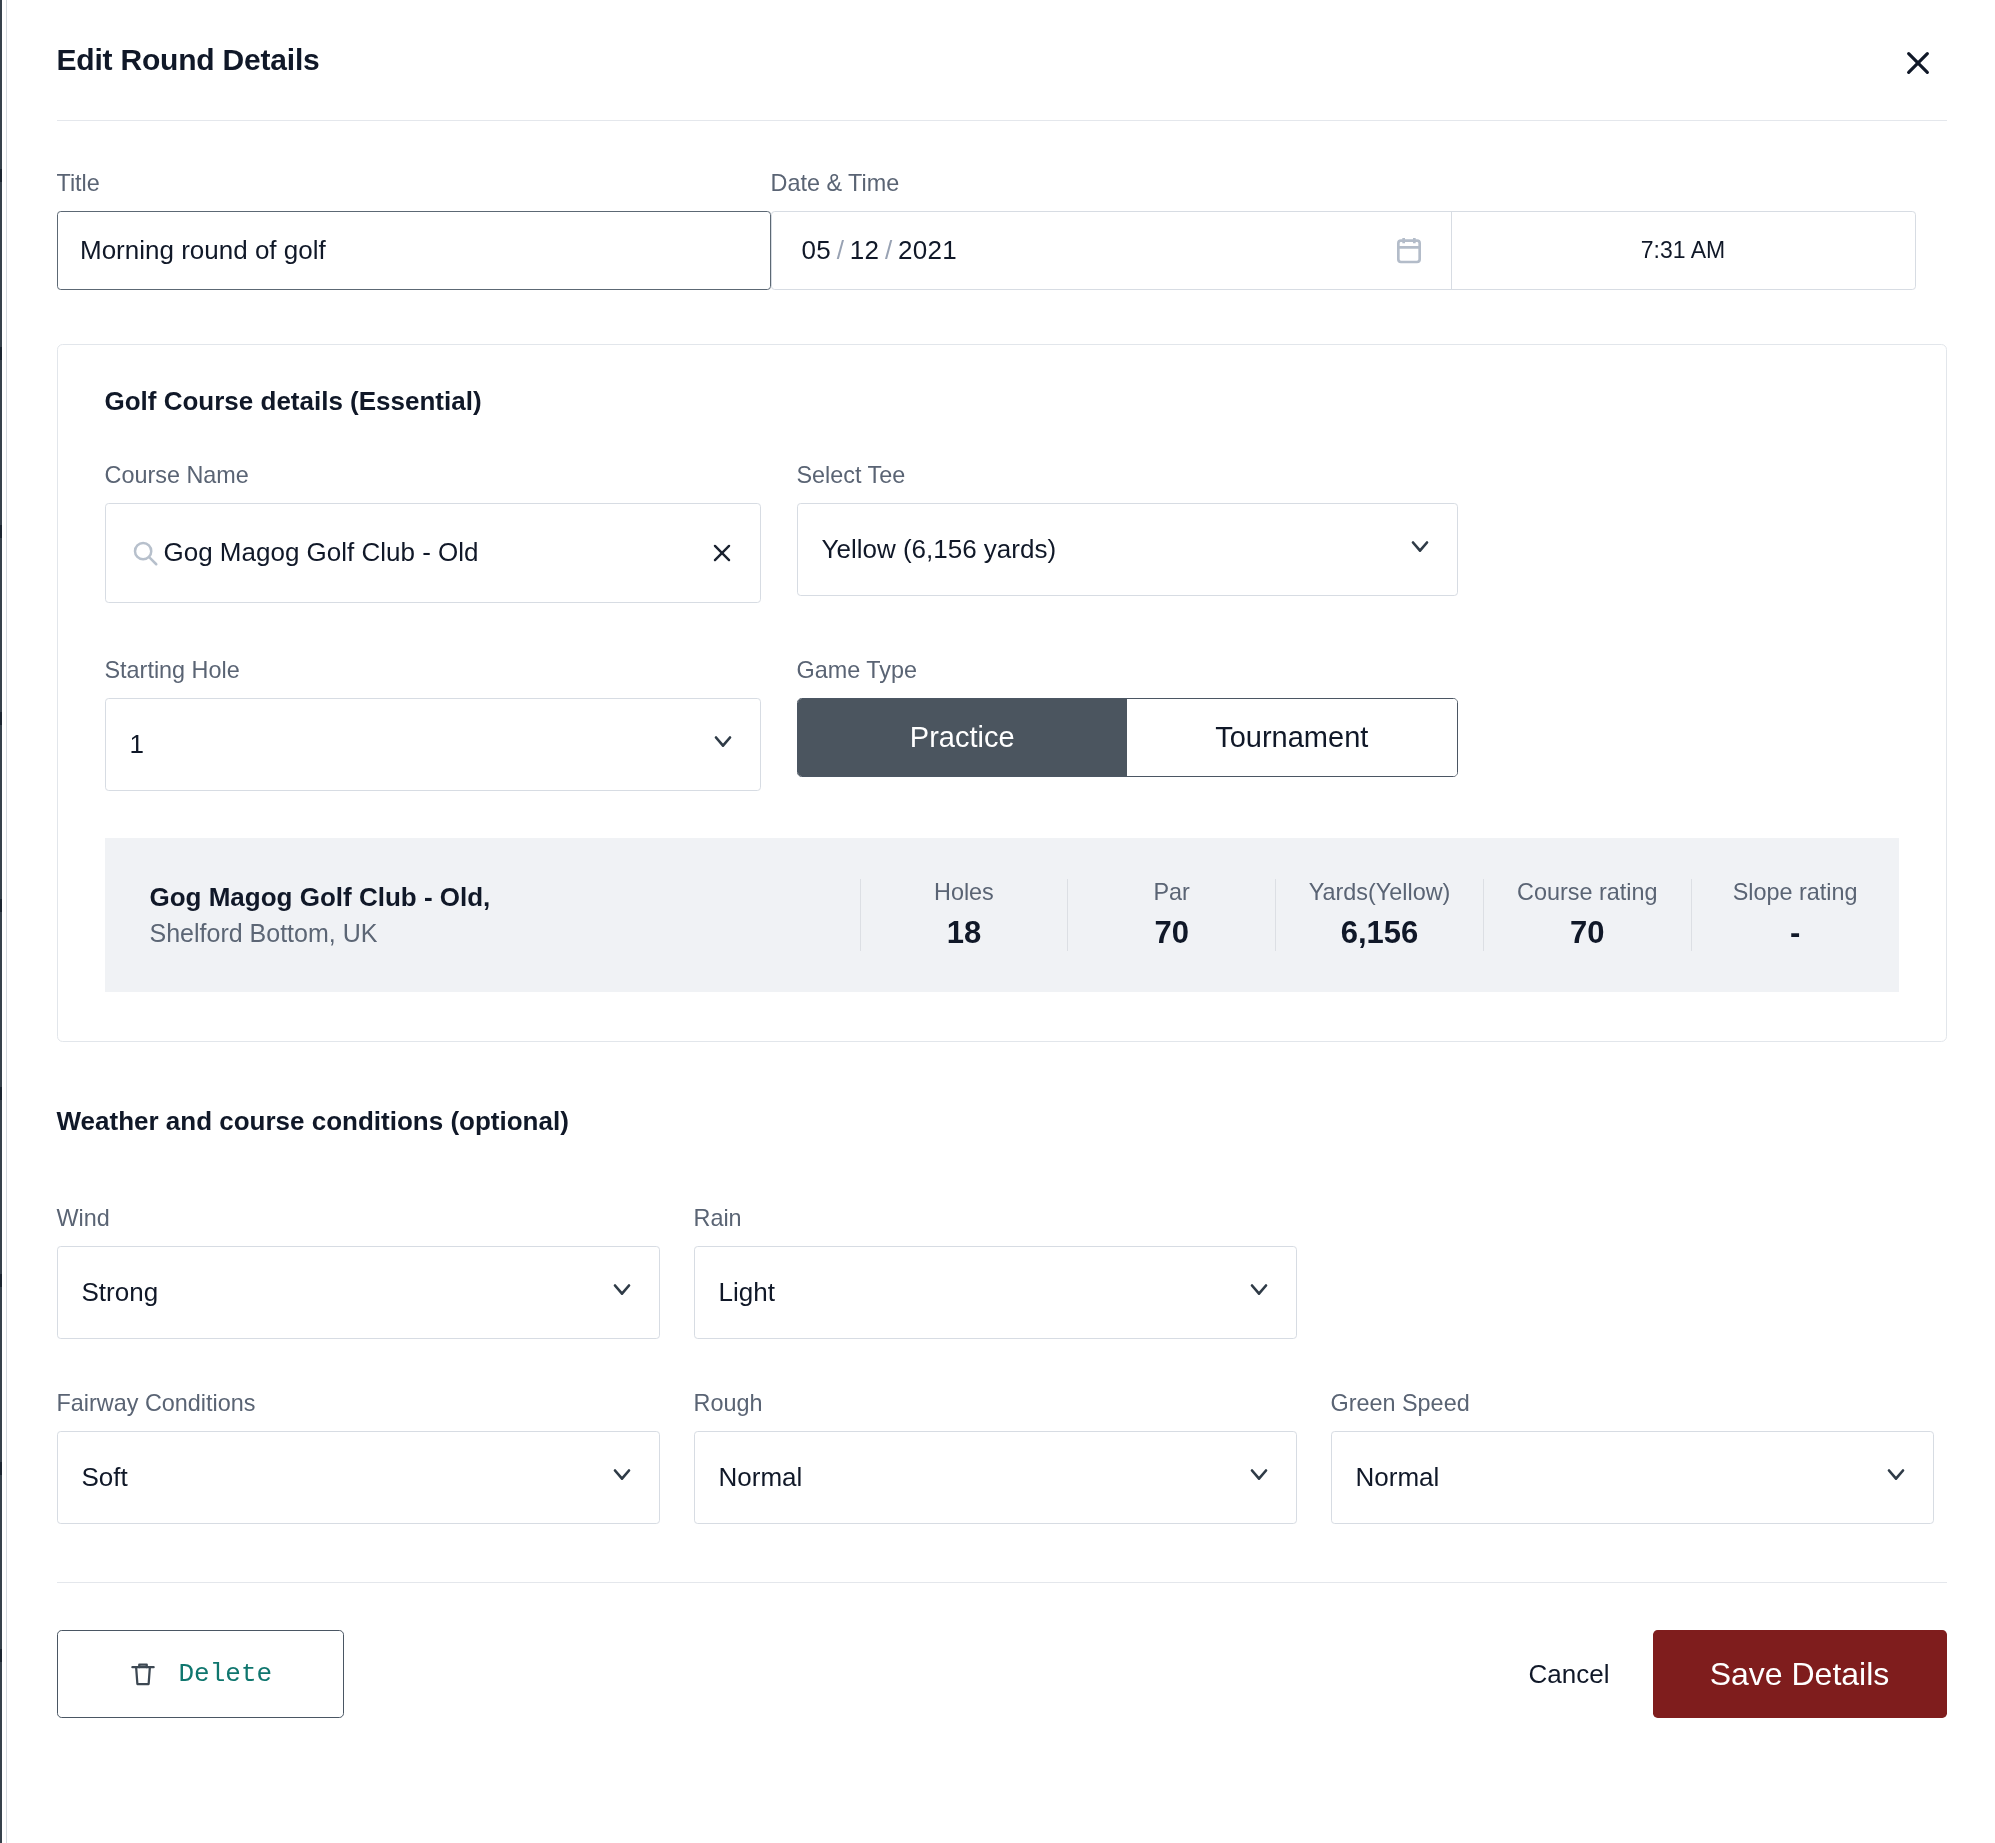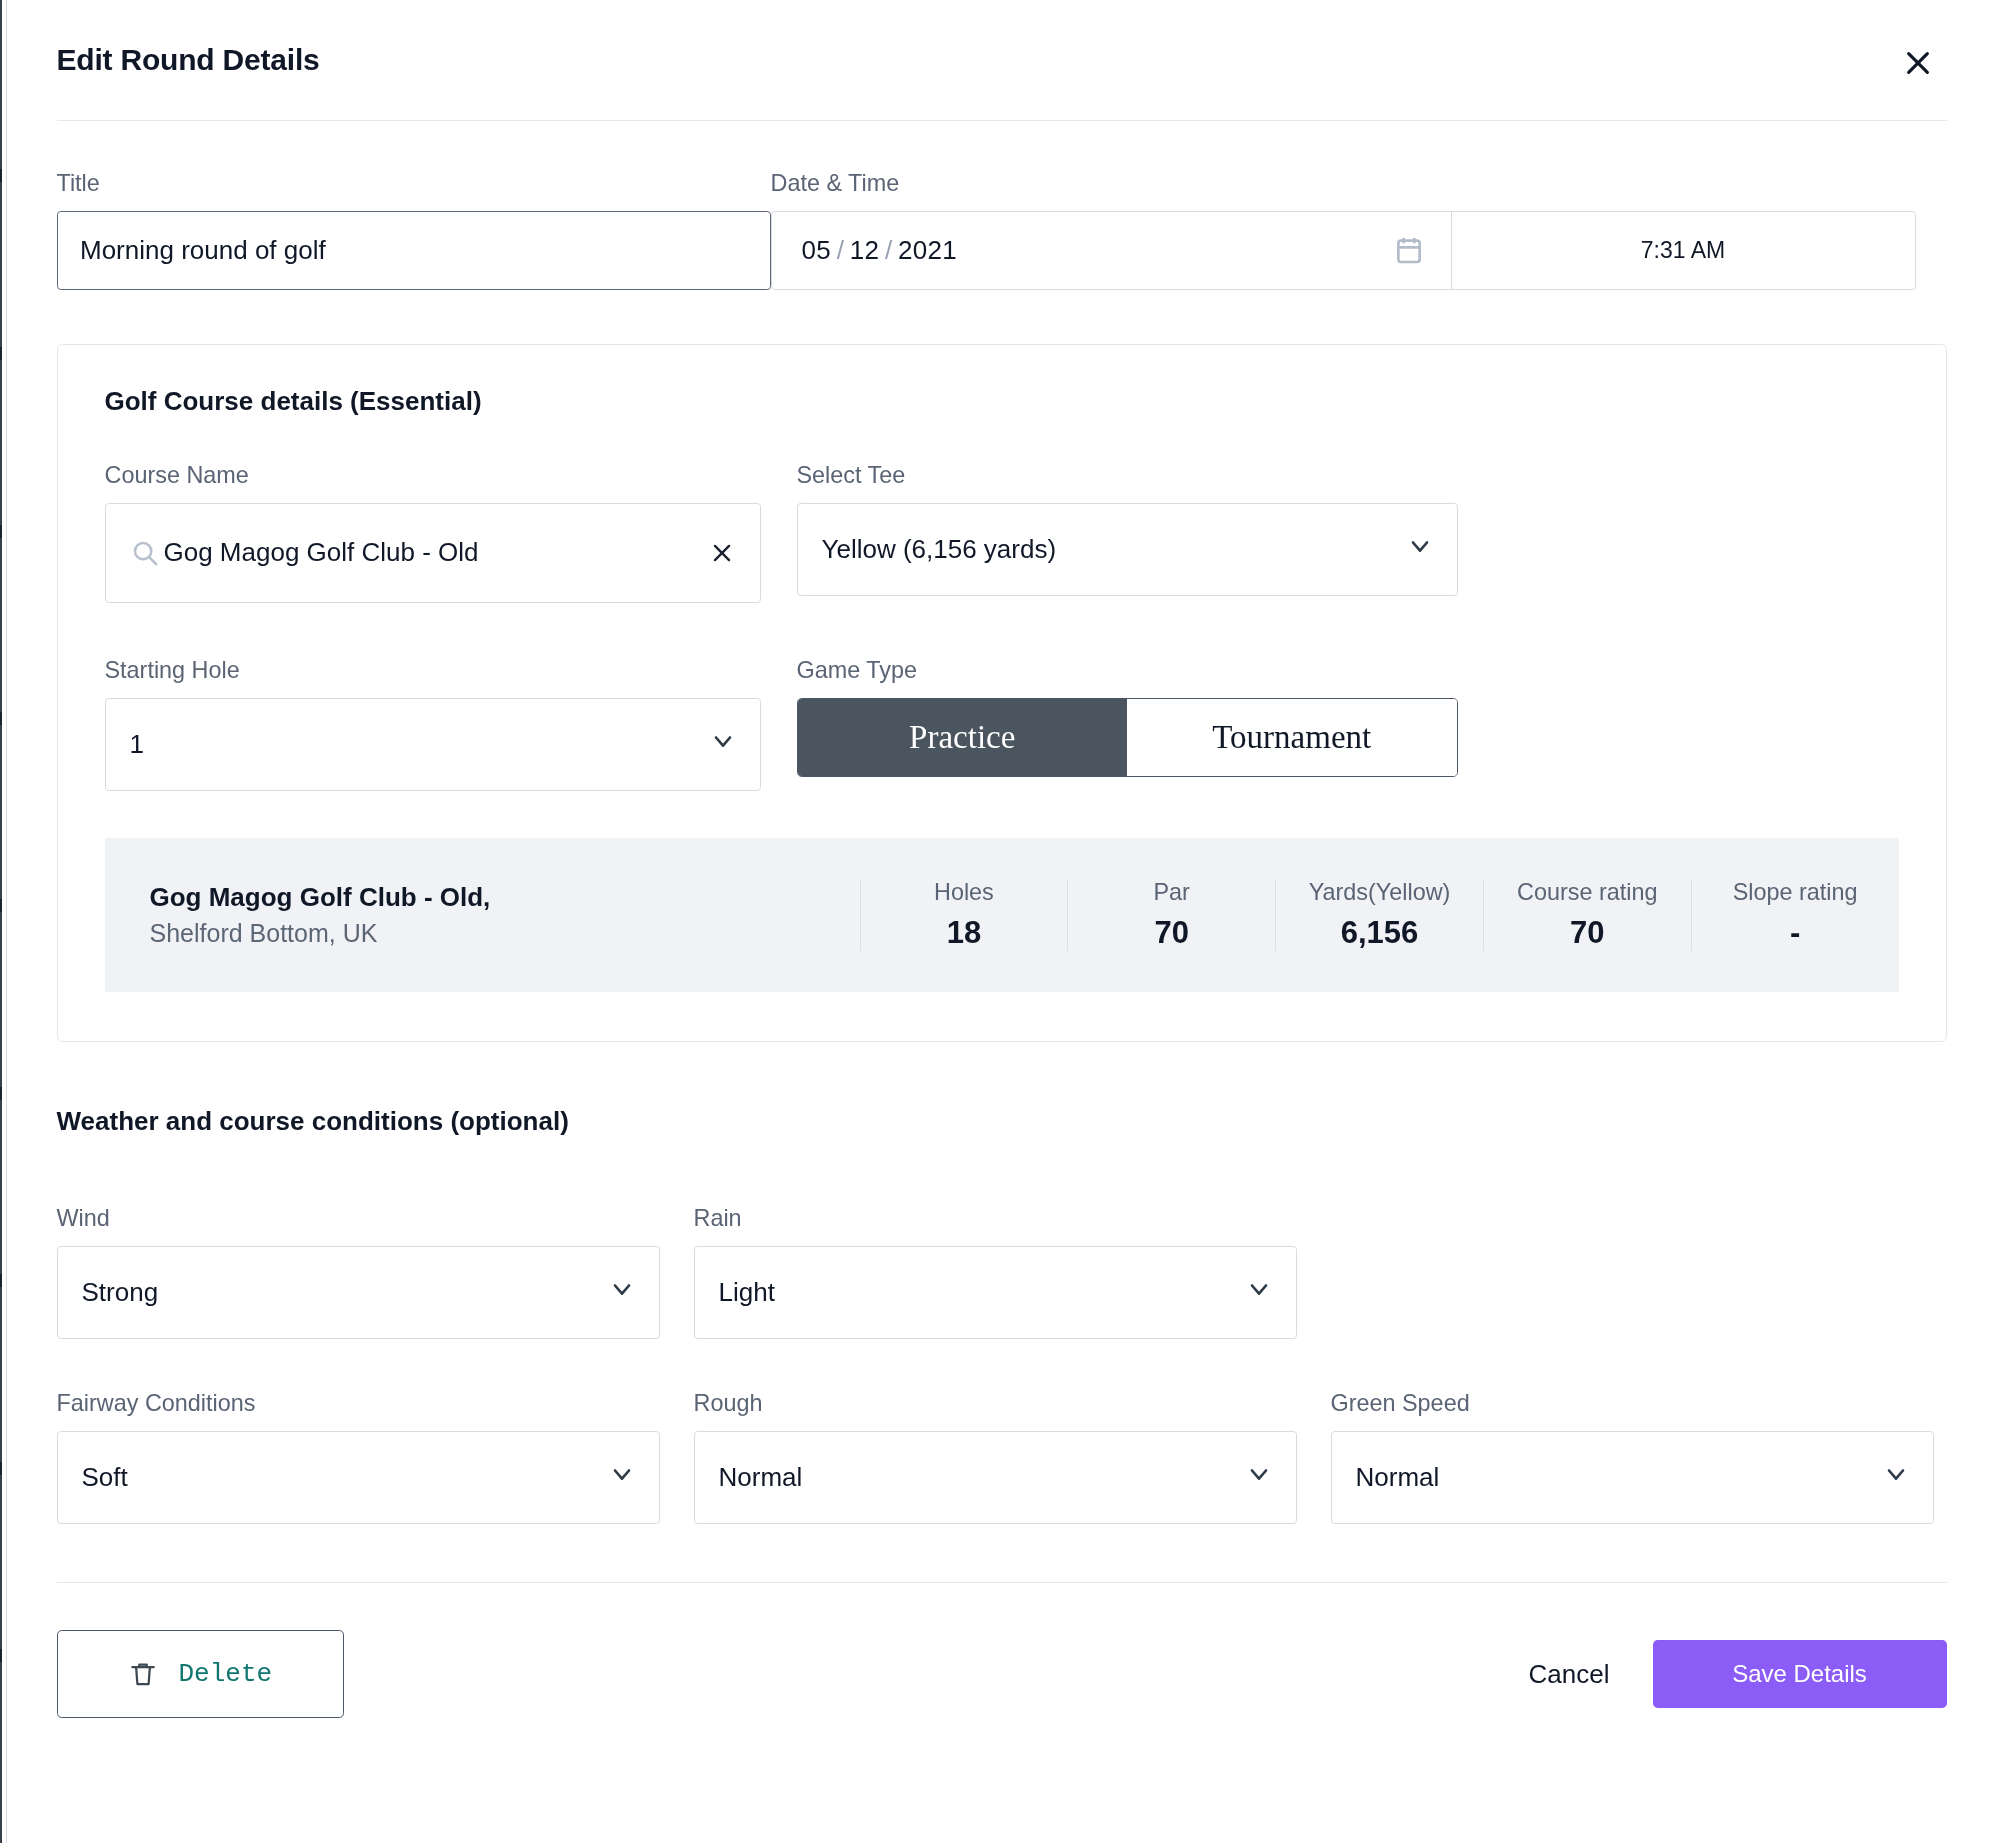--- a/index.html
+++ b/index.html
@@ -211,25 +211,24 @@
     height: 79px;
     border-radius: 4.7px;
     overflow: hidden;
     border: 0.9px solid #4b5663;
   }
   .toggle-opt {
     flex: 1;
     display: flex;
     align-items: center;
     justify-content: center;
-    font-size: 33px;
-    cursor: pointer;
-    background: #ffffff;
-    color: #101828;
-    font-family: Liberation Serif, serif;
+    font-size: 29px;
+    cursor: pointer;
+    background: #ffffff;
+    color: #101828;
   }
   .toggle-opt.active {
     background: #4b555f;
     color: #ffffff;
     font-weight: 500;
   }
 
   
   .summary {
     margin-top: 47px;
@@ -329,27 +328,27 @@
   .cancel-btn {
     font-size: 26px;
     color: #101828;
     padding: 0 43px;
     cursor: pointer;
     background: none;
     border: none;
     font-family: inherit;
   }
   .save-btn {
-    height: 68px;
+    height: 88px;
     min-width: 294px;
-    background: #8b5cf6;
+    background: #7f1d1d;
     color: #ffffff;
     border: none;
     border-radius: 4.7px;
-    font-size: 24px;
+    font-size: 32px;
     font-weight: 500;
     cursor: pointer;
     font-family: inherit;
     padding: 0 37px;
   }
 </style>
 </head>
 <body>
 
 <div class="viewport">

